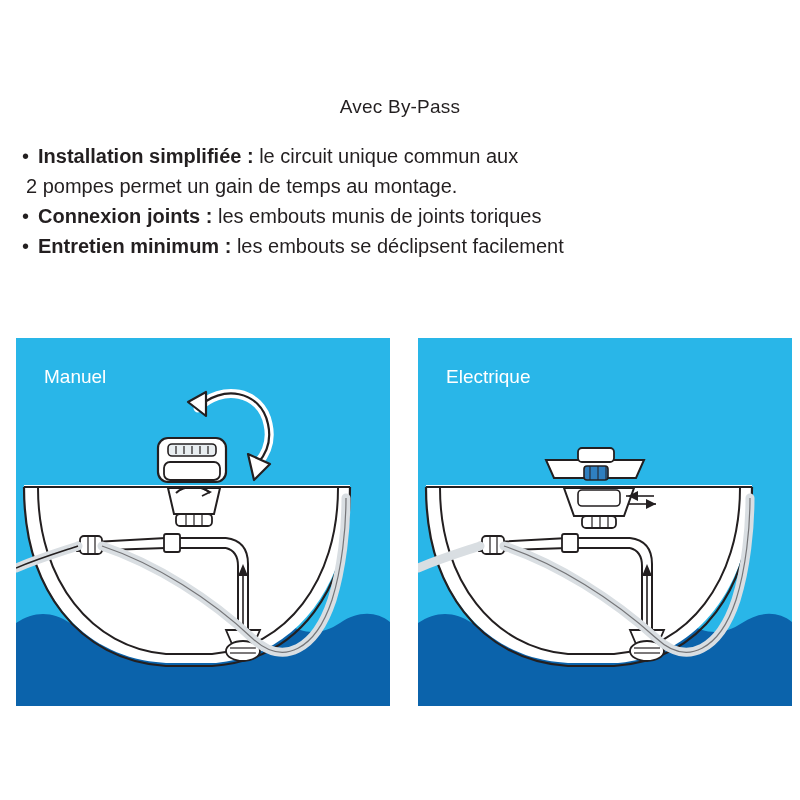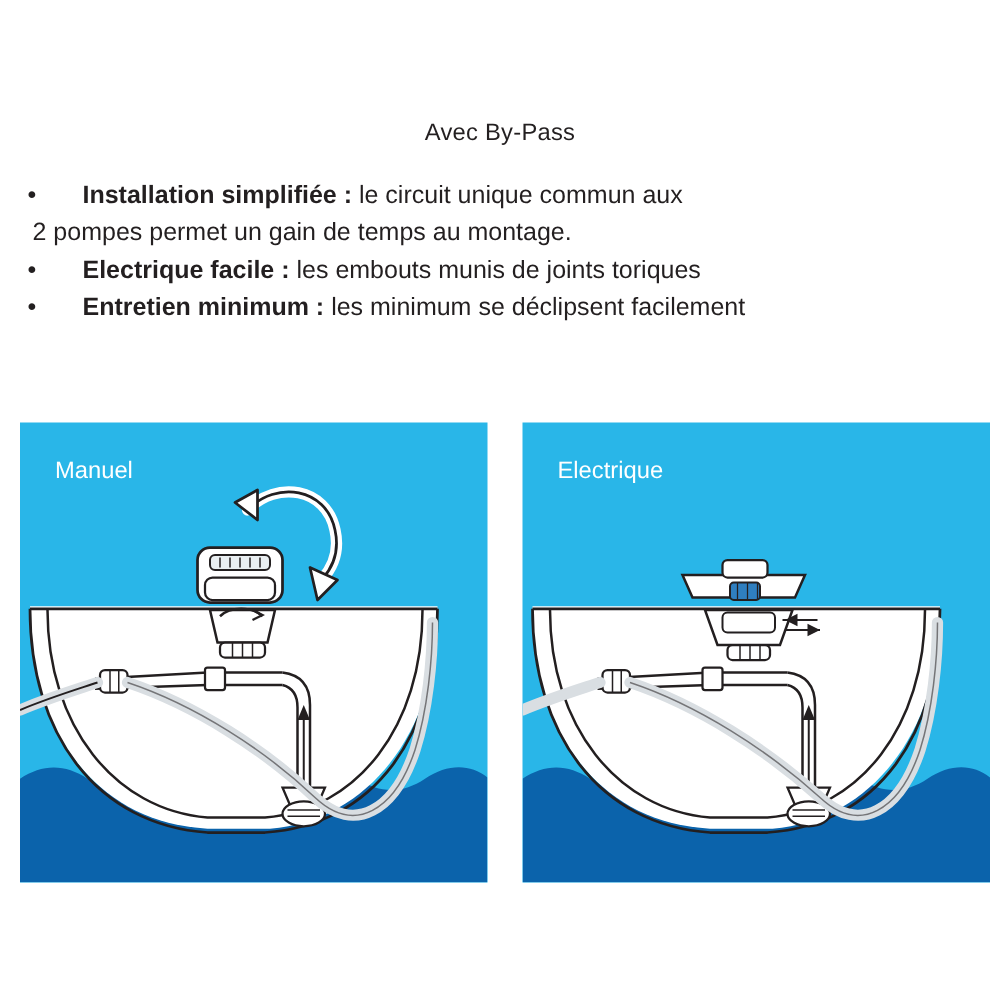--- a/index.html
+++ b/index.html
@@ -52,21 +52,20 @@
     flex: 0 0 16px;
     font-size: 20px;
     line-height: 28px;
     color: #231f20;
     text-align: left;
   }
   .bullet-text {
     flex: 1 1 auto;
     font-size: 20px;
     line-height: 28px;
-    margin-left: 28px;
   }
   .bullet-text b {
     font-weight: bold;
   }
   .bullet-line2 {
     margin-left: 4px;
     font-size: 20px;
     line-height: 28px;
     margin-bottom: 2px;
   }
@@ -117,28 +116,28 @@
       <div class="bullet-dot">•</div>
       <div class="bullet-text">
         <b>Installation simplifiée :</b><span> le circuit unique commun aux</span>
       </div>
     </div>
     <div class="bullet-line2">2 pompes permet un gain de temps au montage.</div>
 
     <div class="bullet-row">
       <div class="bullet-dot">•</div>
       <div class="bullet-text">
-        <b>Electrique facile :</b><span> les embouts munis de joints toriques</span>
+        <b>Connexion joints :</b><span> les embouts munis de joints toriques</span>
       </div>
     </div>
 
     <div class="bullet-row">
       <div class="bullet-dot">•</div>
       <div class="bullet-text">
-        <b>Entretien minimum :</b><span> les minimum se déclipsent facilement</span>
+        <b>Entretien minimum :</b><span> les embouts se déclipsent facilement</span>
       </div>
     </div>
 
   </div>
 
   <div class="panels">
 
     <div class="panel left">
       <div class="panel-label">Manuel</div>
 

